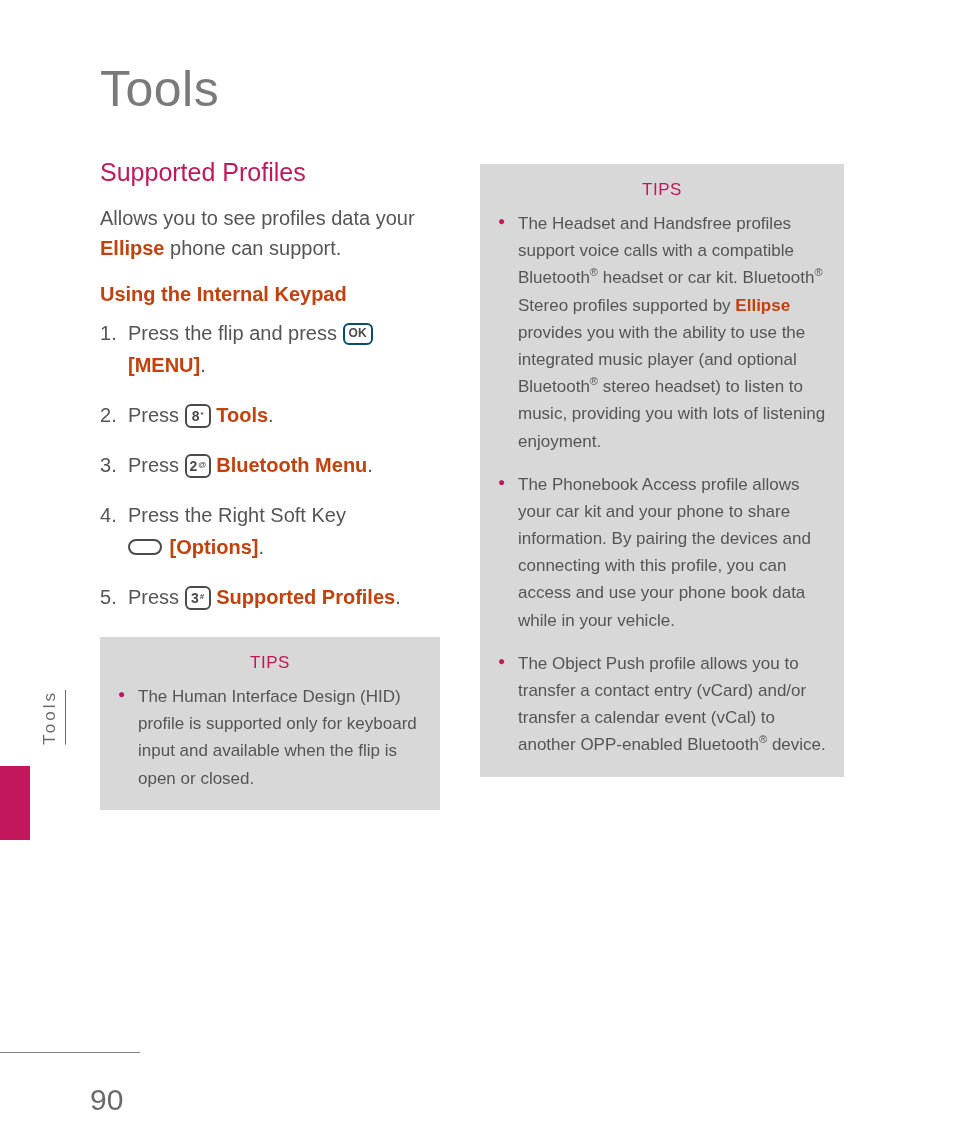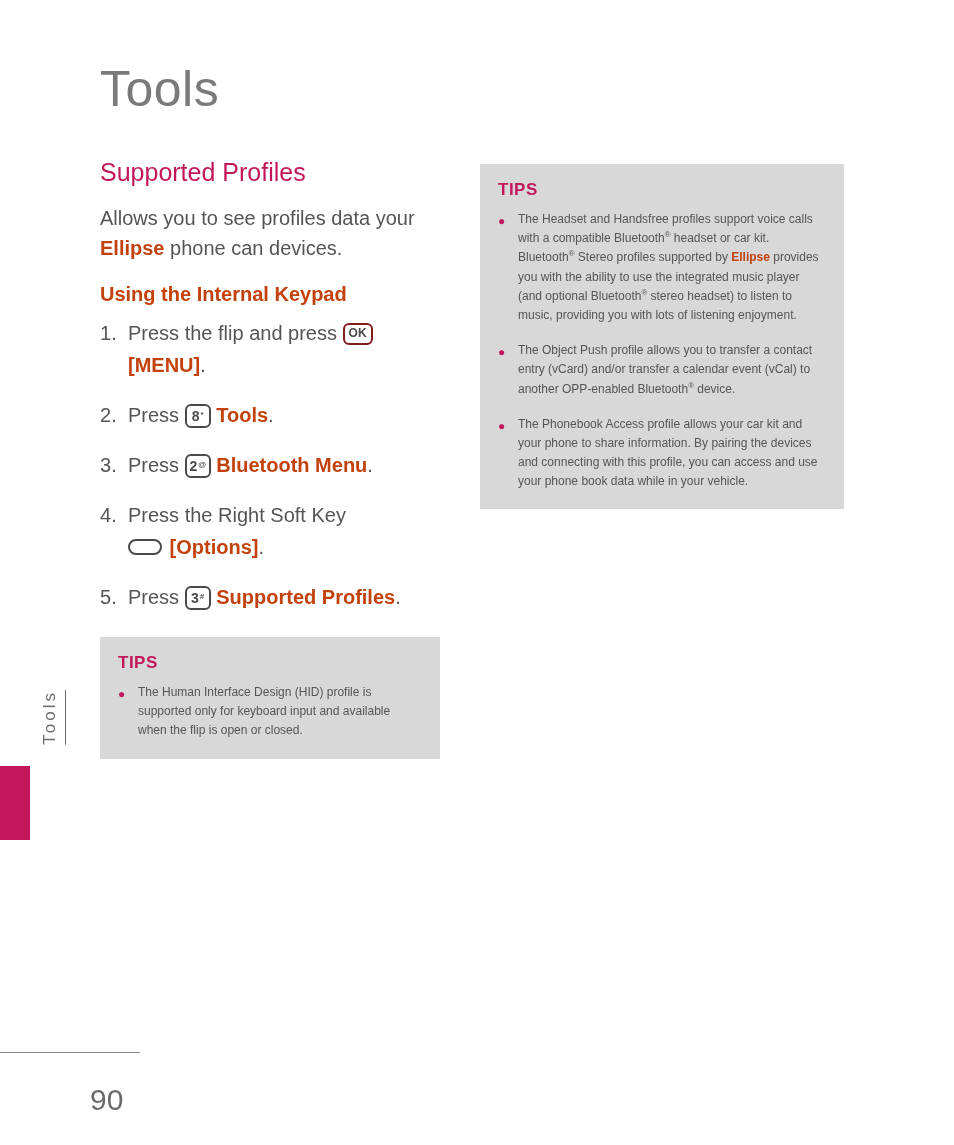--- a/index.html
+++ b/index.html
@@ -63,21 +63,21 @@
   ol.steps li::before {
     content: counter(step) ".";
     position: absolute;
     left: 0;
     color: #555;
   }
   .key-ok {
     display: inline-flex;
     align-items: center;
     justify-content: center;
-    border: 2px solid #7f1d1d;
+    border: 2px solid #0c4a6e;
     border-radius: 6px;
     padding: 0 4px;
     height: 22px;
     font-size: 12px;
     font-weight: 700;
     color: #4a4a4a;
     vertical-align: middle;
     position: relative;
     top: -1px;
   }
@@ -110,32 +110,33 @@
   }
   .tips-box {
     background: #d8d8d8;
     padding: 16px 18px 18px 18px;
   }
   .tips-box.right {
     margin-top: 6px;
   }
   .tips-title {
     color: #c2185b;
-    font-weight: 700;
+    font-weight: 400;
     font-size: 17px;
     margin-bottom: 10px;
     letter-spacing: 0.5px;
+    text-align: center;
   }
   .tips-list {
     list-style: none;
   }
   .tips-list li {
     position: relative;
     padding-left: 20px;
-    font-size: 12px;
+    font-size: 17px;
     line-height: 1.6;
     color: #555;
     margin-bottom: 16px;
   }
   .tips-list li:last-child { margin-bottom: 0; }
   .tips-list li::before {
     content: "●";
     position: absolute;
     left: 0;
     top: 2px;
@@ -183,21 +184,21 @@
 <body>
 
 <div class="page">
   <h1 class="title">Tools</h1>
 
   <div class="columns">
     <div class="col-left">
       <h2 class="section-heading">Supported Profiles</h2>
 
       <p class="intro">
-        <span>Allows you to see profiles data your </span><span class="bold">Ellipse</span><span> phone can devices.</span>
+        <span>Allows you to see profiles data your </span><span class="bold">Ellipse</span><span> phone can support.</span>
       </p>
 
       <p class="sub-heading">Using the Internal Keypad</p>
 
       <ol class="steps">
         <li>
           <span>Press the flip and press </span>
           <span class="key-ok">OK</span>
           <br>
           <span class="bold">[MENU]</span><span>.</span>
@@ -241,24 +242,24 @@
       </div>
     </div>
 
     <div class="col-right">
       <div class="tips-box right">
         <div class="tips-title">TIPS</div>
         <ul class="tips-list">
           <li>
             <span>The Headset and Handsfree profiles support voice calls with a compatible Bluetooth</span><span class="reg">®</span><span> headset or car kit. Bluetooth</span><span class="reg">®</span><span> Stereo profiles supported by </span><span class="bold">Ellipse</span><span> provides you with the ability to use the integrated music player (and optional Bluetooth</span><span class="reg">®</span><span> stereo headset) to listen to music, providing you with lots of listening enjoyment.</span>
           </li>
+          <li>The Phonebook Access profile allows your car kit and your phone to share information. By pairing the devices and connecting with this profile, you can access and use your phone book data while in your vehicle.</li>
           <li>
             <span>The Object Push profile allows you to transfer a contact entry (vCard) and/or transfer a calendar event (vCal) to another OPP-enabled Bluetooth</span><span class="reg">®</span><span> device.</span>
           </li>
-          <li>The Phonebook Access profile allows your car kit and your phone to share information. By pairing the devices and connecting with this profile, you can access and use your phone book data while in your vehicle.</li>
         </ul>
       </div>
     </div>
   </div>
 </div>
 
 <div class="sidetab">Tools</div>
 <div class="sidetab-bar"></div>
 <div class="pagenum-line"></div>
 <div class="pagenum">90</div>

